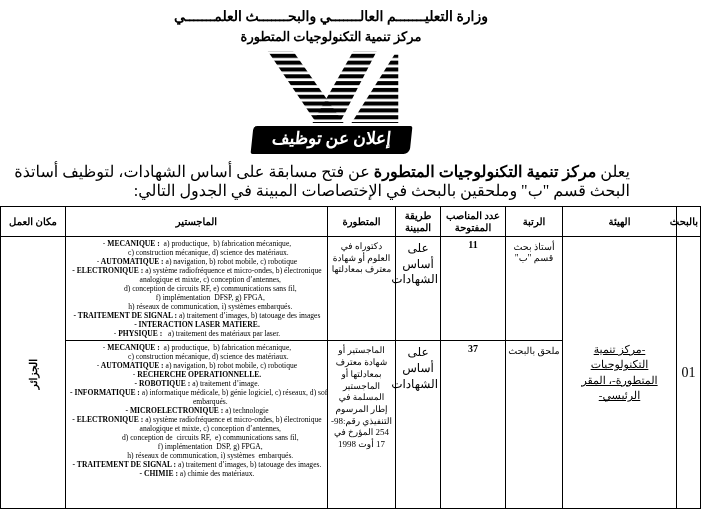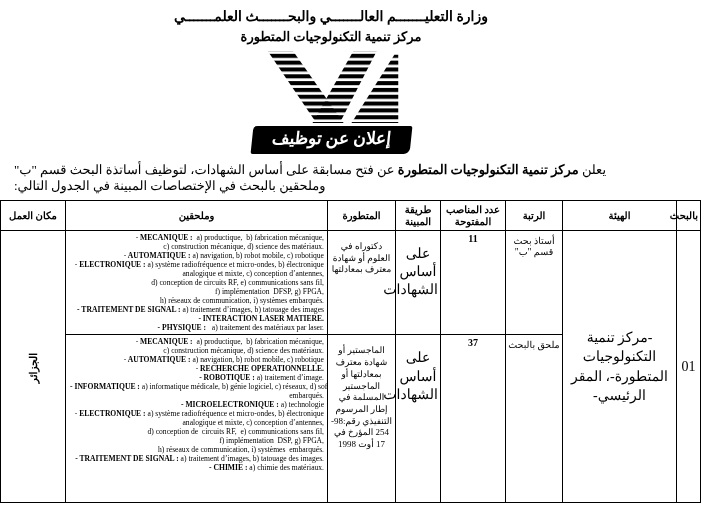--- a/index.html
+++ b/index.html
@@ -18,40 +18,40 @@
   .logo-wrap svg { display:inline-block; }
 
   .banner-wrap { text-align:center; margin-top:1px; }
   .banner {
     display:inline-block; direction:rtl;
     background:#000; color:#fff; font-weight:bold; font-size:17px;
     padding:2px 20px 5px 20px; border-radius:4px 2px 6px 2px;
     transform:skewX(-6deg);
   }
 
-  .intro { direction:rtl; text-align:left; font-size:13px; padding:8px 32px 6px 14px; }
+  .intro { direction:rtl; text-align:right; font-size:16px; padding:8px 32px 6px 14px; }
   .intro b { font-weight:bold; }
 
   table { border-collapse:collapse; width:700px; margin:0 auto; table-layout:fixed; }
   th, td { border:1px solid #000; vertical-align:top; padding:2px; }
   th {
     font-size:10px; font-weight:bold; text-align:center;
     vertical-align:middle; direction:rtl; height:30px; line-height:1.15;
   }
   .ar { direction:rtl; text-align:center; }
   .rank-cell { font-size:9.5px; padding-top:4px; }
   .num-cell  { font-size:10px; font-weight:bold; }
-  .method-cell { font-size:14px; padding-top:14px; line-height:1.3; }
-  .cert-cell { font-size:9px; padding-top:10px; line-height:1.3; }
-  .org-cell  { font-size:14px; line-height:1.4; padding:4px; }
+  .method-cell { font-size:12px; padding-top:4px; line-height:1.3; }
+  .cert-cell { font-size:9px; padding-top:4px; line-height:1.3; }
+  .org-cell  { font-size:11px; line-height:1.4; padding:4px;text-decoration:underline; }
   .serial-cell { font-size:14px; }
   .v-cell { vertical-align:middle; text-align:center; }
 
   .specs {
-    direction:ltr; text-align:right;
+    direction:ltr; text-align:center;
     font-size:7.6px; line-height:1.18;
     white-space:pre; padding:3px 3px 2px 4px;
     overflow:hidden;
   }
   .spec-line b { font-weight:bold; }
 
   .row-professor { height:102px; }
   .row-attache  { height:168px; }
 
   .rotate {
@@ -98,21 +98,21 @@
         <col style="width:65px">
     </colgroup>
     <tbody>
       <tr>
         <th>بالبحث</th>
         <th>الهيئة</th>
         <th>الرتبة</th>
         <th>عدد المناصب المفتوحة</th>
         <th>طريقة المبينة</th>
         <th>المتطورة</th>
-        <th>وملحقين</th>
+        <th>الماجستير</th>
         <th>مكان العمل</th>
       </tr>
 
       <tr class="row-professor">
         <td rowspan="2" class="v-cell ar serial-cell">01</td>
         <td rowspan="2" class="v-cell ar org-cell">-مركز تنمية التكنولوجيات المتطورة-، المقر الرئيسي-</td>
         <td class="ar rank-cell">أستاذ بحث قسم "ب"</td>
         <td class="ar num-cell">11</td>
         <td class="ar method-cell">على أساس الشهادات</td>
         <td class="ar cert-cell">دكتوراه في العلوم أو شهادة معترف بمعادلتها</td>

